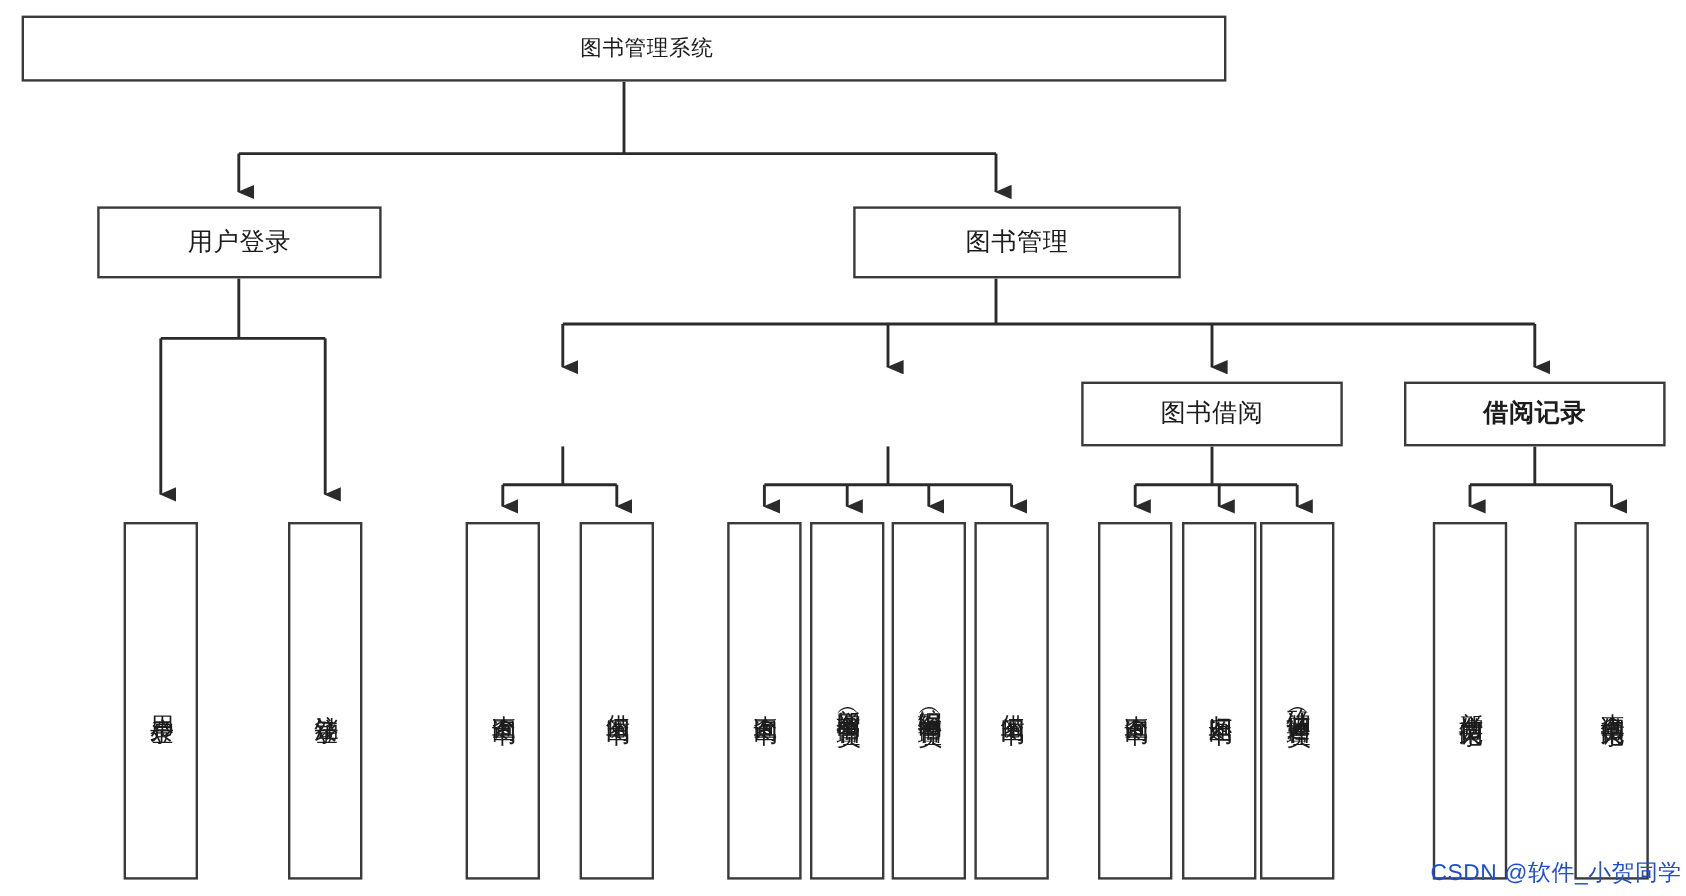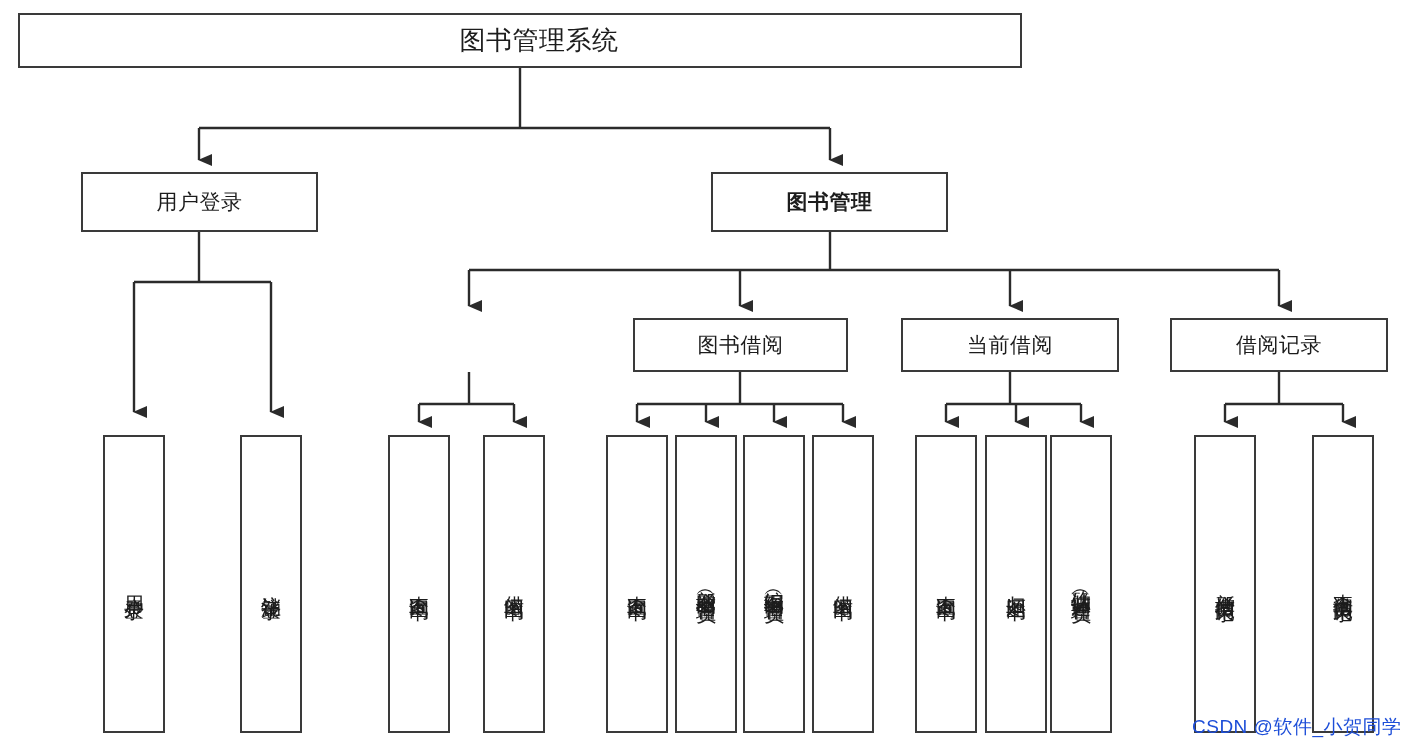--- a/index.html
+++ b/index.html
@@ -40,21 +40,21 @@
     text-align: center;
     line-height: 1.22;
     white-space: nowrap;
   }
   
   .node.h .node-label {
     font-size: 21px;
     letter-spacing: 0.5px;
   }
   .node.root .node-label {
-    font-size: 26px;
+    font-size: 18px;
     margin-left: 38px;
   }
   
   .node.v {
     align-items: center;
     justify-content: center;
   }
   .node.v .node-label {
     writing-mode: vertical-rl;
     text-orientation: upright;
@@ -128,34 +128,31 @@
   </svg>
 
   <div class="node h root" style="left:18px; top:13px; width:1004px; height:55px;">
     <span class="node-label">图书管理系统</span>
   </div>
 
   <div class="node h" style="left:81px; top:172px; width:237px; height:60px;">
     <span class="node-label">用户登录</span>
   </div>
 
-  <div class="node h" style="left:711px; top:172px; width:237px; height:60px;font-weight:bold;">
+  <div class="node h" style="left:711px; top:172px; width:273px; height:60px;">
     <span class="node-label">图书管理</span>
   </div>
 
 
-  <div class="node h" style="left:633px; top:318px; width:215px; height:54px;">
+
+  <div class="node h" style="left:901px; top:318px; width:218px; height:54px;">
     <span class="node-label">图书借阅</span>
   </div>
 
-  <div class="node h" style="left:901px; top:318px; width:218px; height:54px;">
-    <span class="node-label">当前借阅</span>
-  </div>
-
-  <div class="node h" style="left:1170px; top:318px; width:218px; height:54px;">
+  <div class="node h" style="left:1170px; top:318px; width:218px; height:54px;font-weight:bold;">
     <span class="node-label">借阅记录</span>
   </div>
 
   <div class="node v" style="left:103px; top:435px; width:62px; height:298px;">
     <span class="node-label">用户登录</span>
   </div>
 
   <div class="node v" style="left:240px; top:435px; width:62px; height:298px;">
     <span class="node-label">注销登录</span>
   </div>

